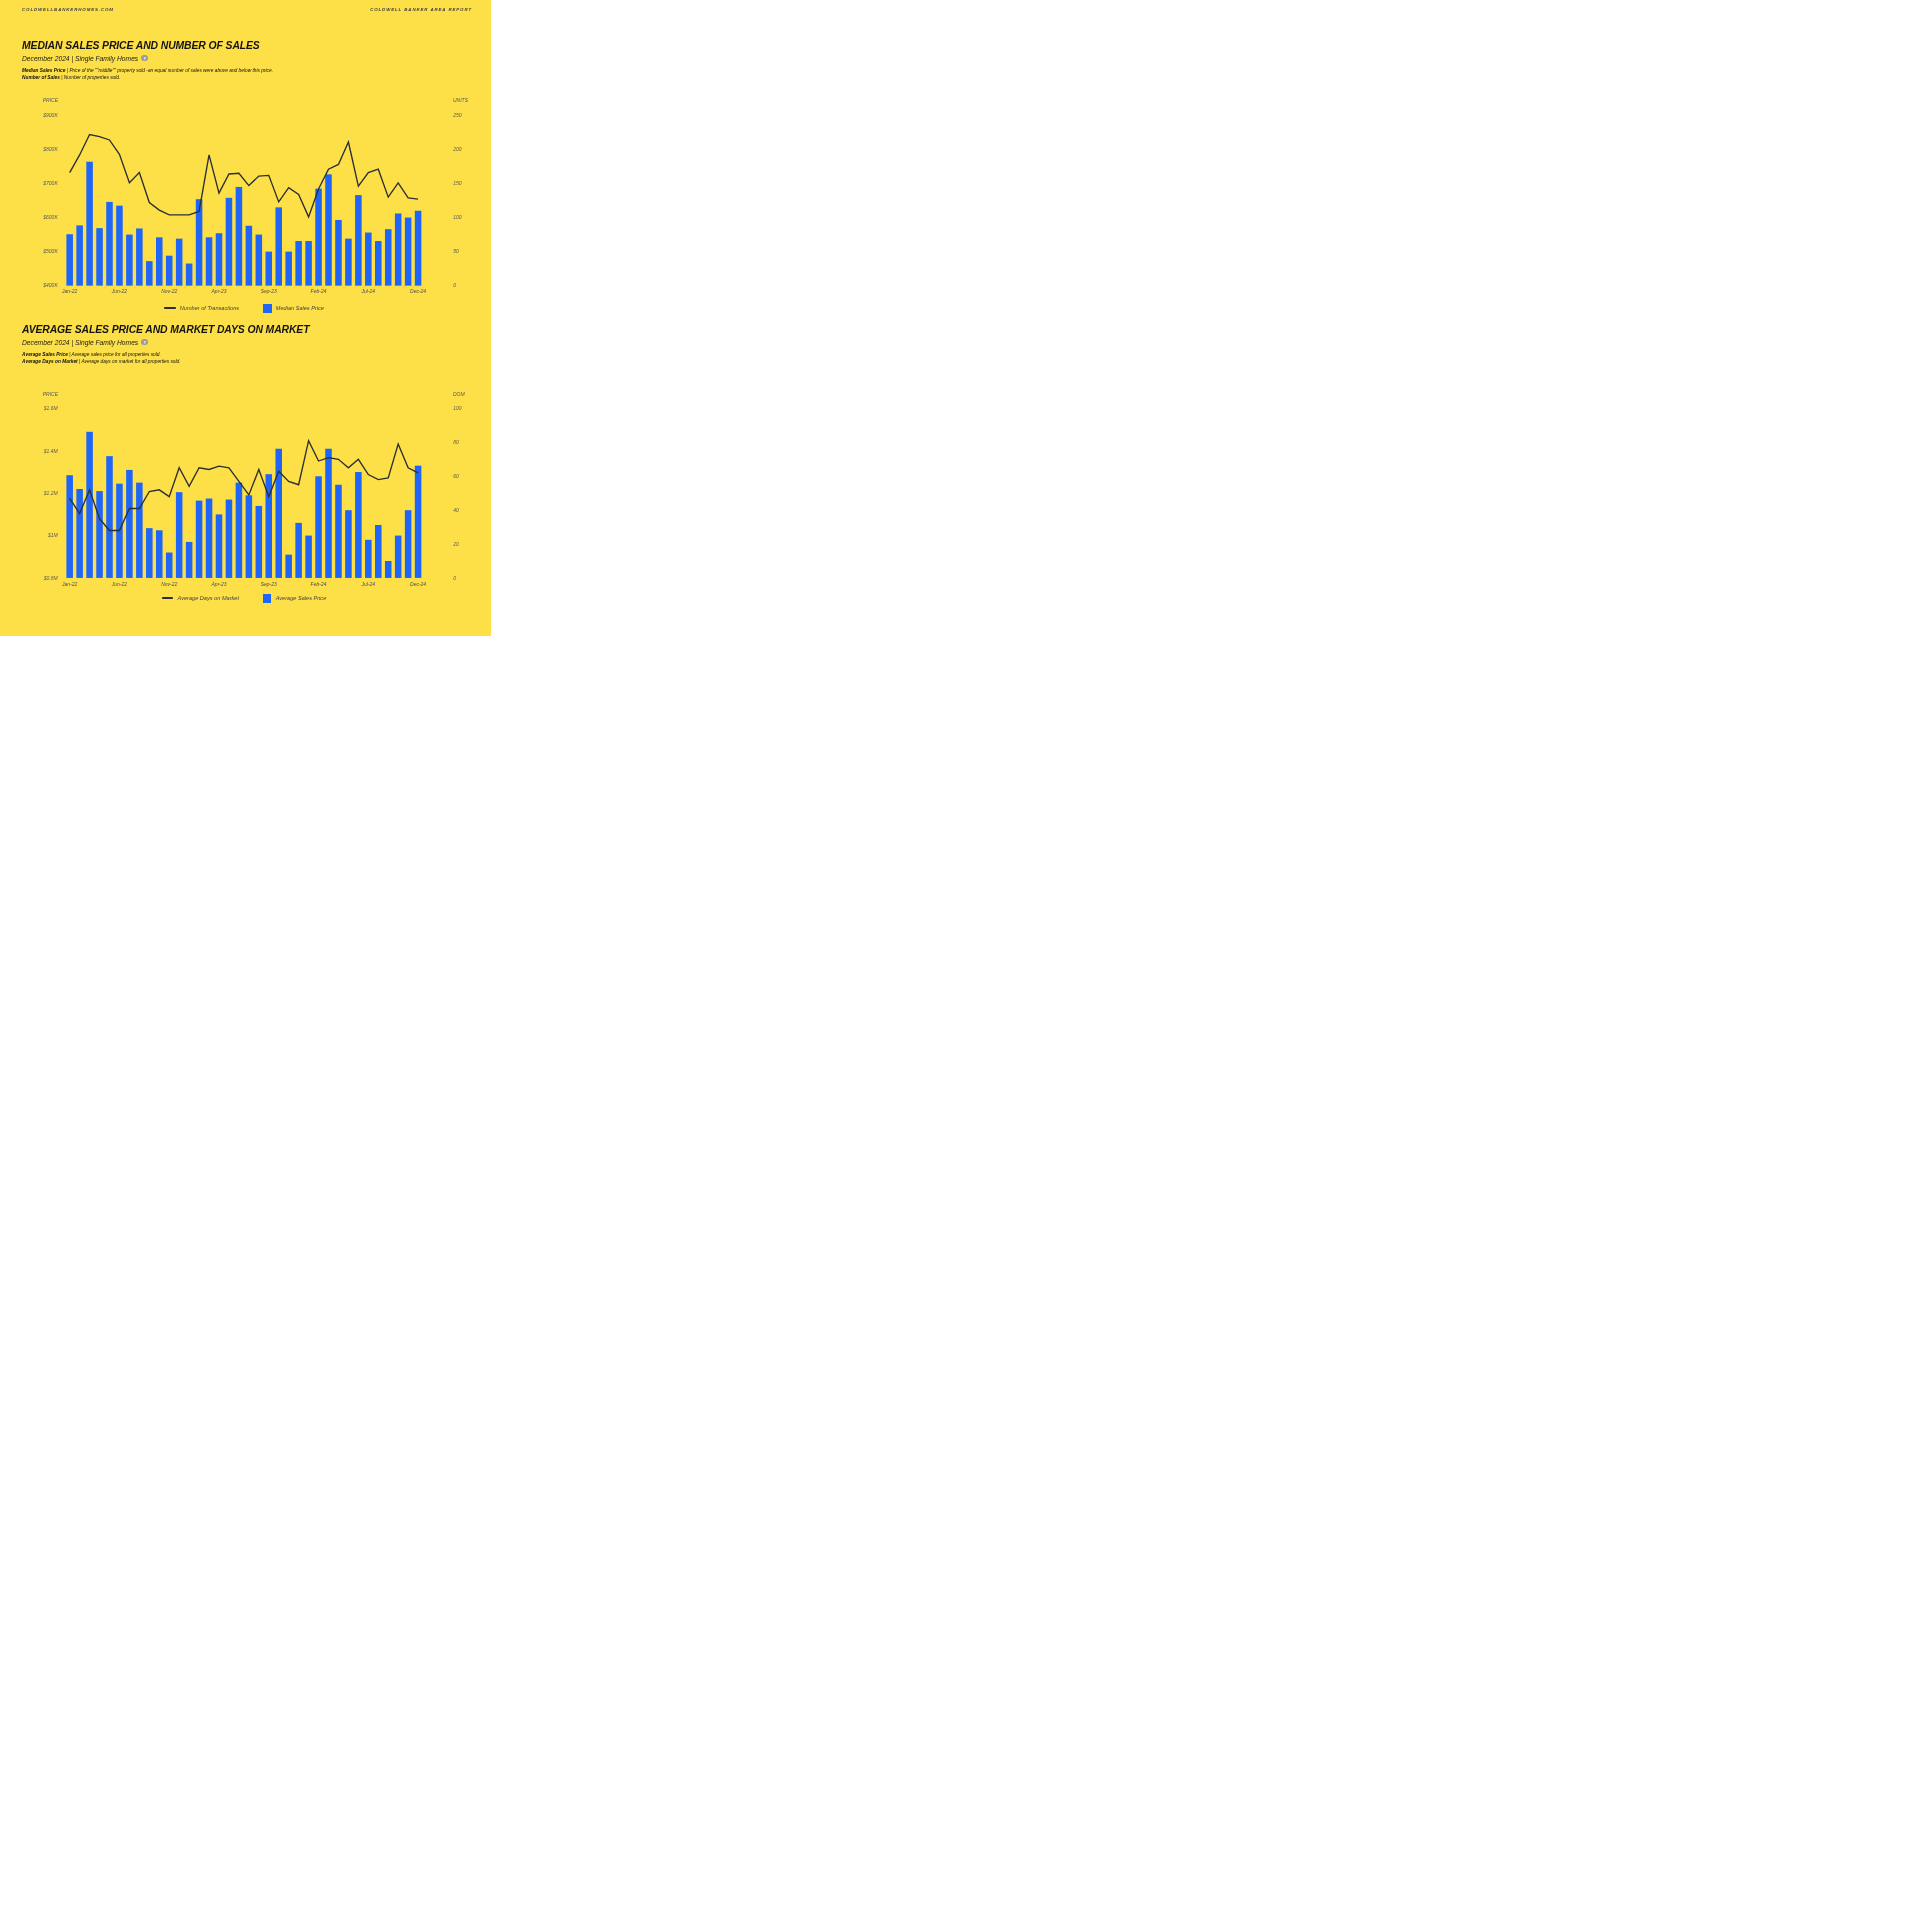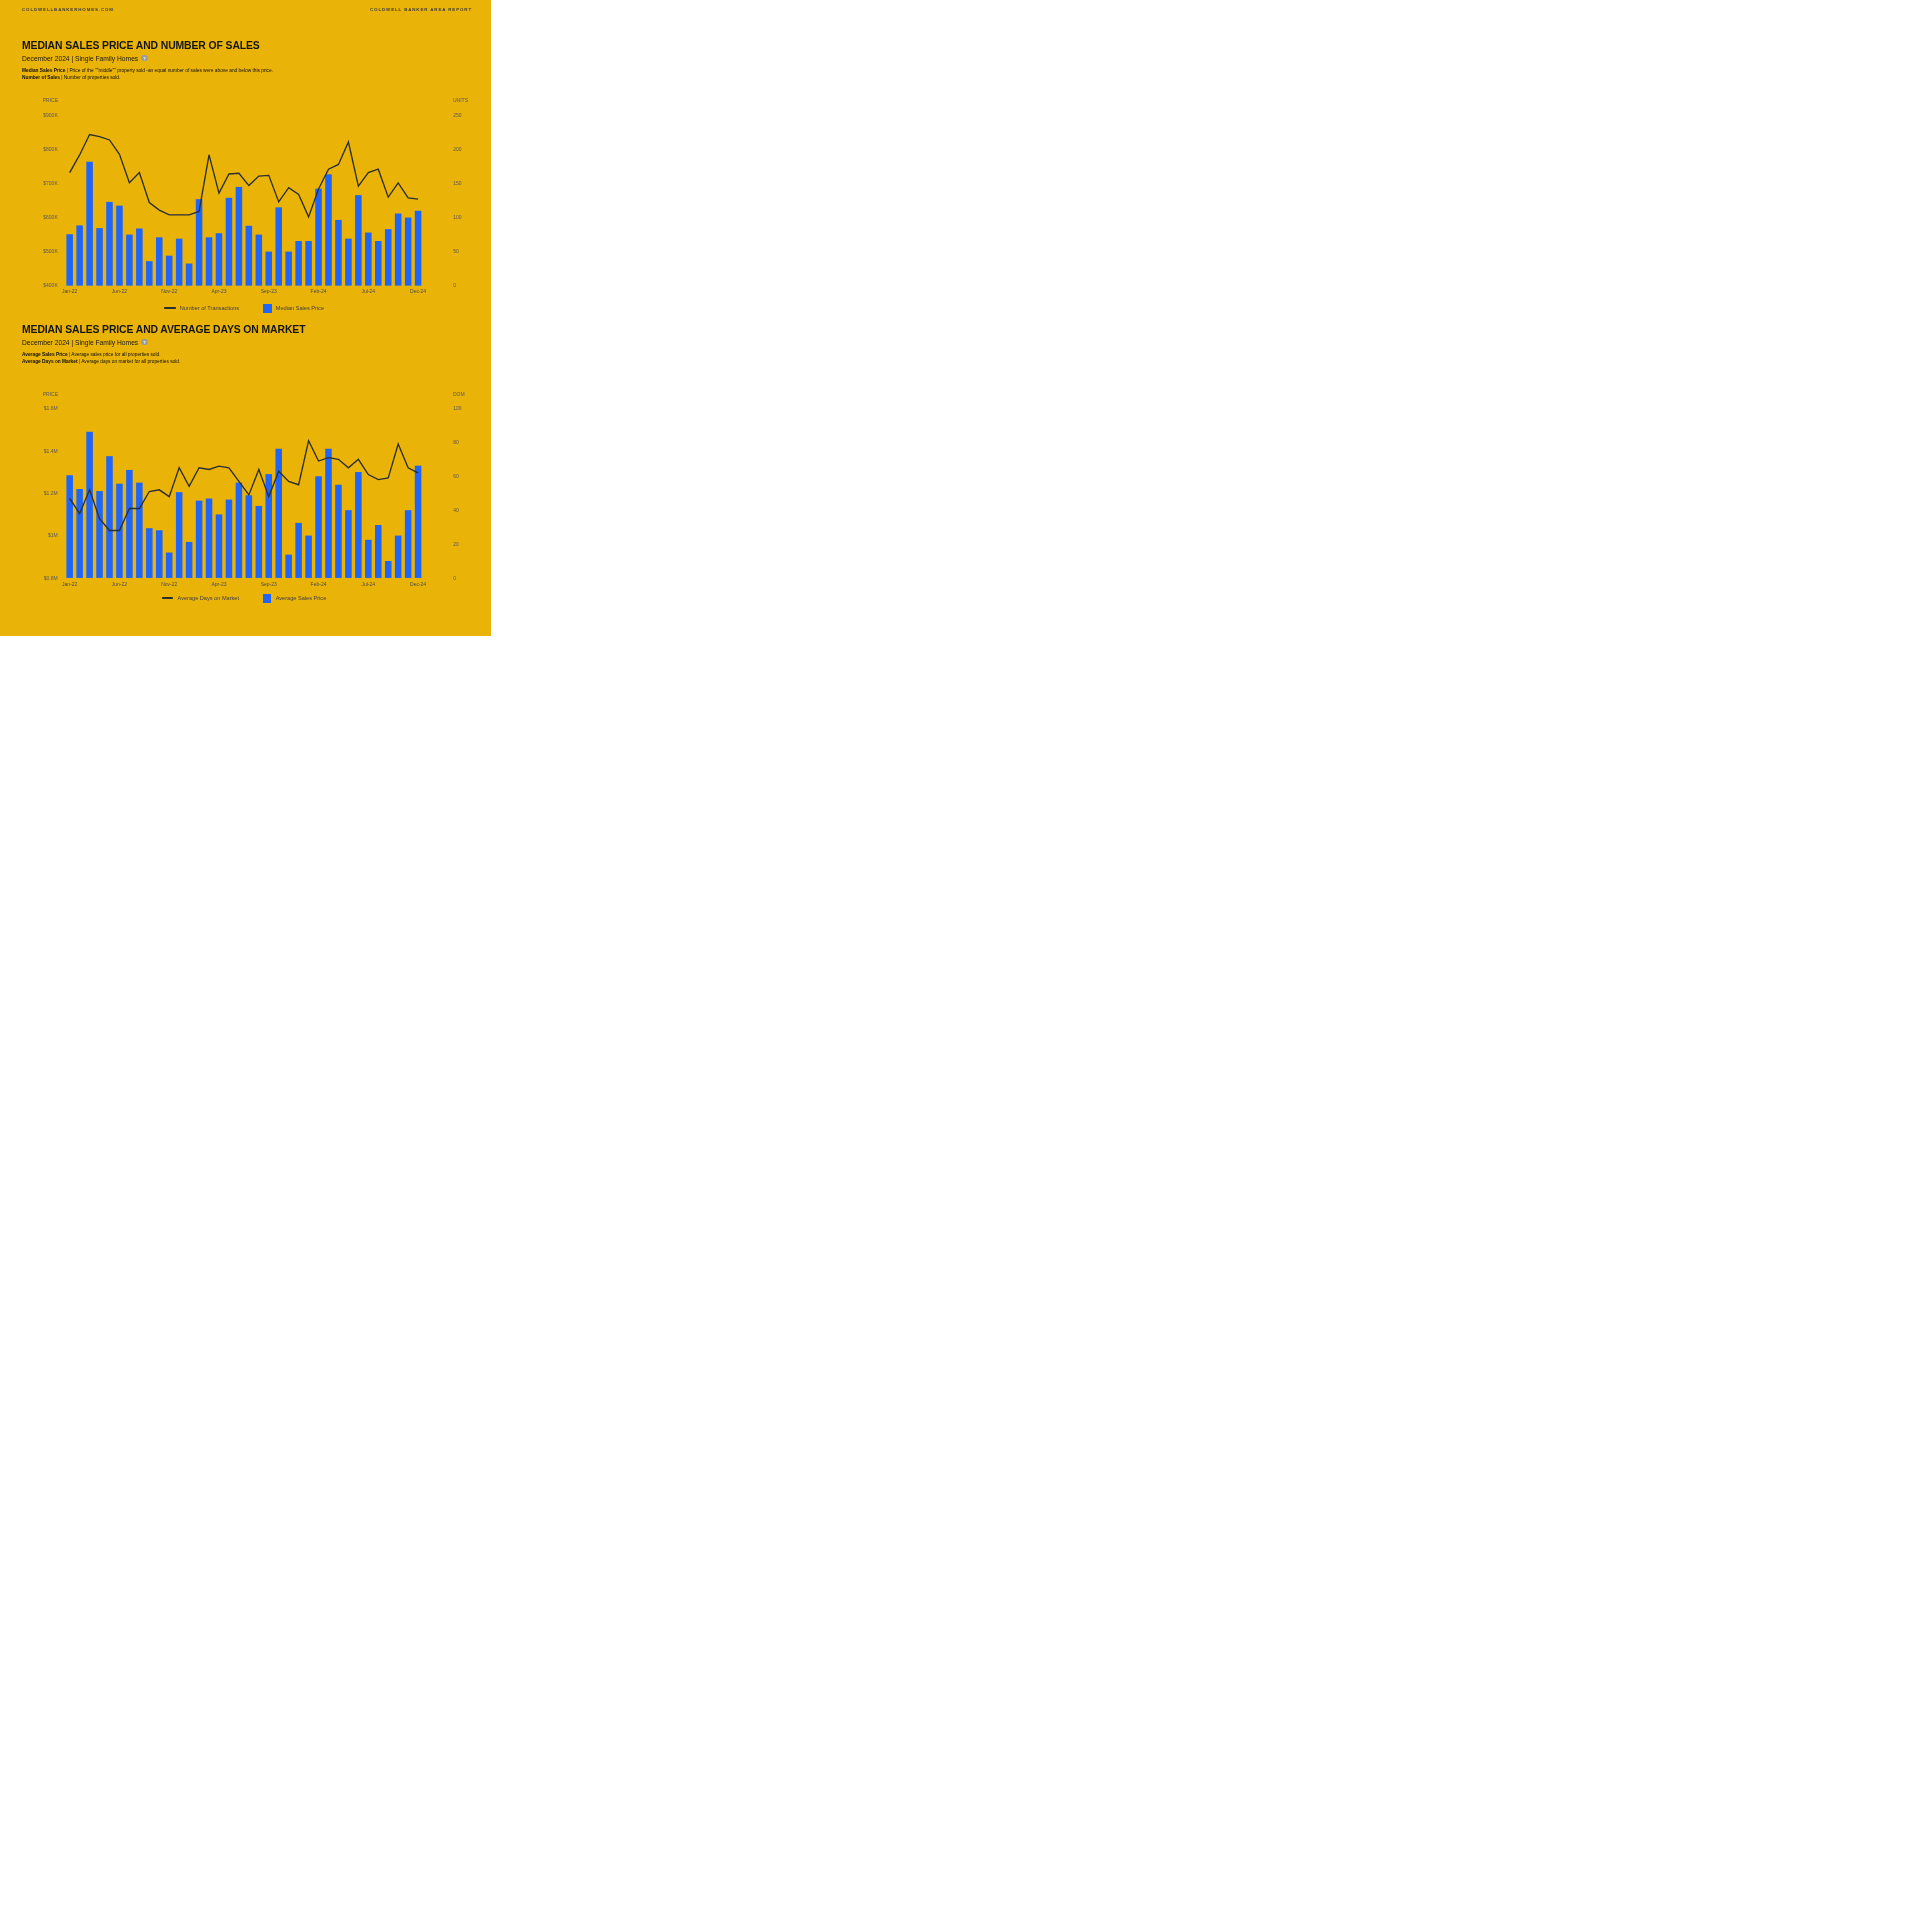--- a/index.html
+++ b/index.html
@@ -1,17 +1,17 @@
 <!DOCTYPE html>
 <html style="font-size:6.2px"><head>
 <meta charset="utf-8">
 <style>
   html,body{margin:0;padding:0;background:#ffffff;}
   body{font-family:"Liberation Sans",sans-serif;}
-  .page{position:relative;width:491px;height:636px;background:#eab308;overflow:hidden;}
+  .page{position:relative;width:491px;height:636px;background:#fde047;overflow:hidden;font-style:italic;}
   .hdr{position:absolute;top:7px;left:22px;right:19px;display:flex;justify-content:space-between;
        font-size:4.4px;font-weight:700;letter-spacing:0.9px;color:#3b3b3b;}
   .sec{position:absolute;left:22px;right:19px;}
   .sec h1{margin:0;font-size:10.4px;font-weight:700;color:#141414;letter-spacing:-0.1px;}
   .sub{margin-top:3.9px;font-size:6.7px;color:#1a1a1a;display:flex;align-items:center;gap:3.1px;}
   .help{display:inline-flex;align-items:center;justify-content:center;width:6.2px;height:6.2px;border-radius:50%;
         background:#9b9b9b;color:#fff;font-size:4.2px;font-weight:700;cursor:pointer;}
   .defs{margin-top:5px;font-size:4.8px;line-height:7.3px;color:#101010;}
   .defs b{font-weight:700;}
   svg.charts{position:absolute;top:0;left:0;pointer-events:none;}
@@ -56,21 +56,21 @@
       <span class="sw-line"></span>
       <span>Number of Transactions</span>
     </div>
     <div class="litem">
       <span class="sw-bar"></span>
       <span>Median Sales Price</span>
     </div>
   </div>
 
   <div class="sec" style="top:324px">
-    <h1>MEDIAN SALES PRICE AND AVERAGE DAYS ON MARKET</h1>
+    <h1>AVERAGE SALES PRICE AND MARKET DAYS ON MARKET</h1>
     <div class="sub">
       <span>December 2024 | Single Family Homes</span>
       <span class="help">?</span>
     </div>
     <div class="defs">
       <div><b>Average Sales Price</b> <span>| Average sales price for all properties sold.</span></div>
       <div><b>Average Days on Market</b> <span>| Average days on market for all properties sold.</span></div>
     </div>
   </div>
 

